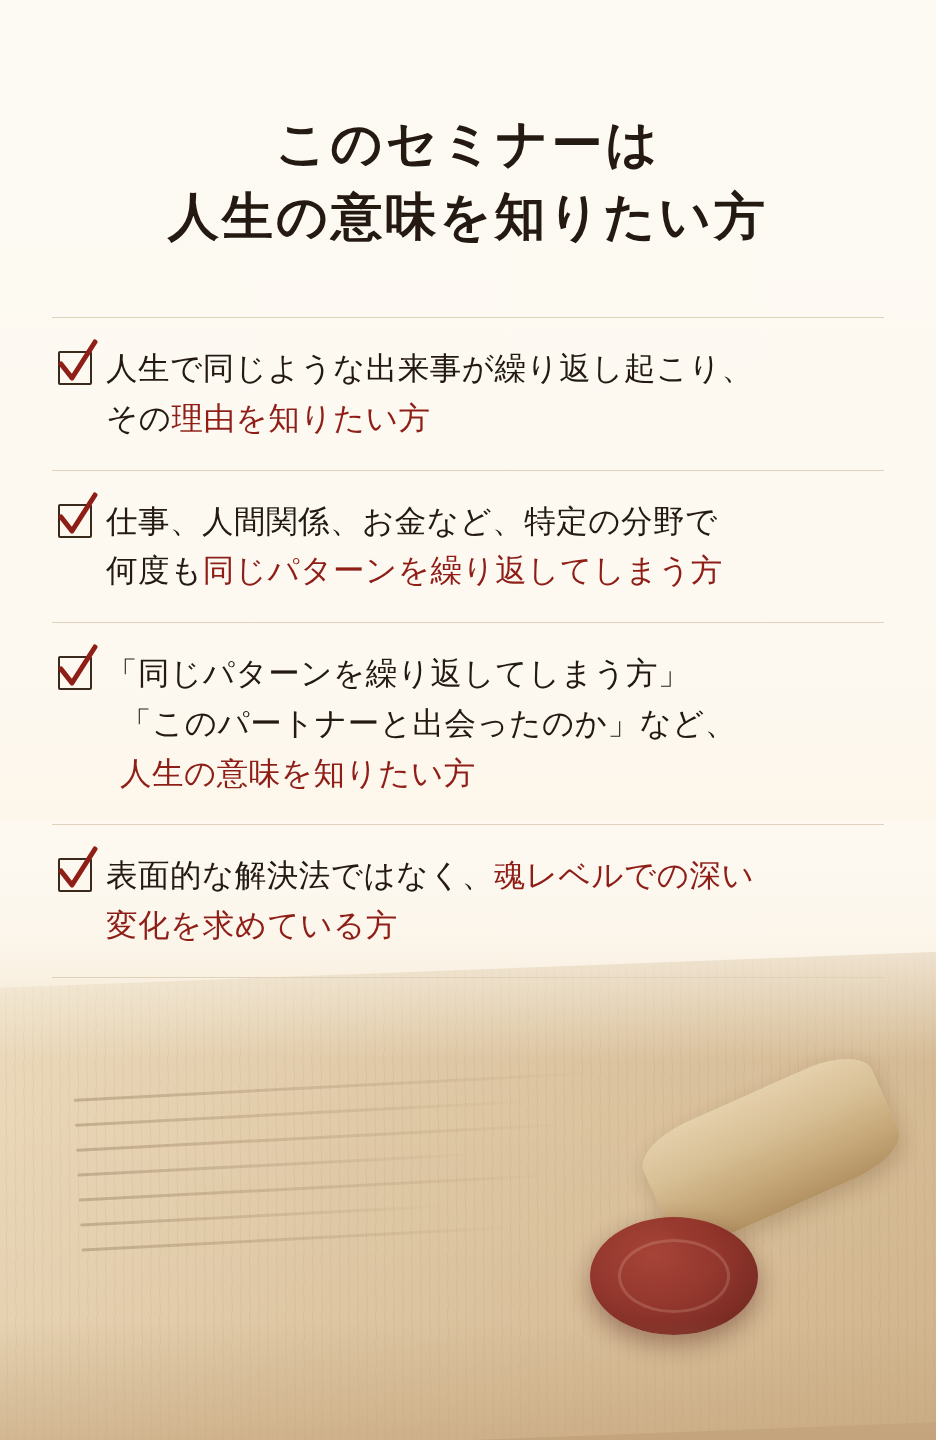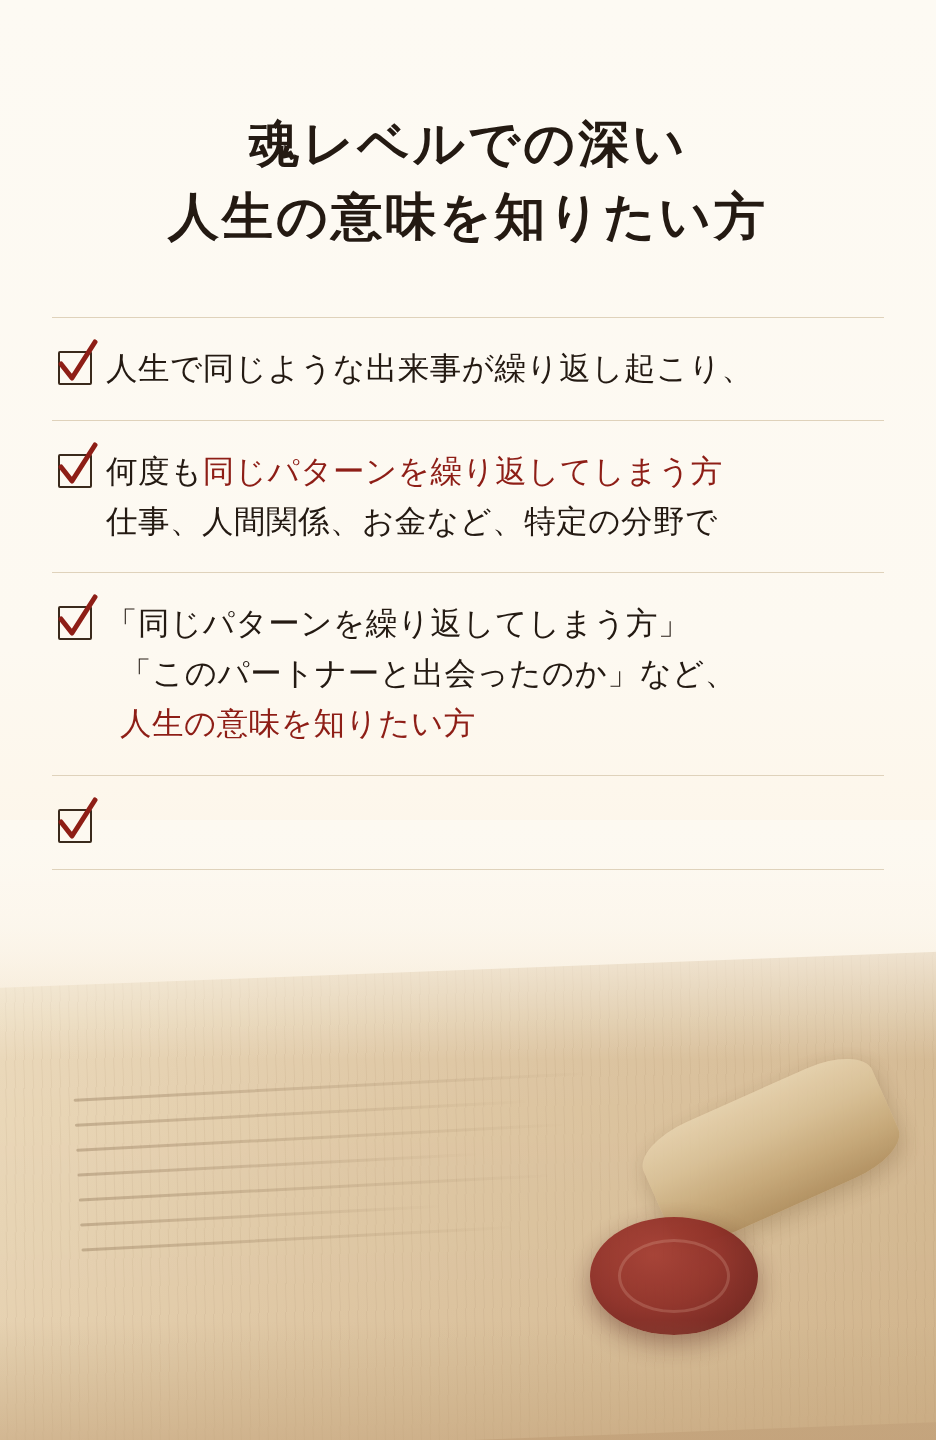--- a/index.html
+++ b/index.html
@@ -222,46 +222,47 @@
     </div>
     <div class="bd-scroll"></div>
     <div class="bd-seal"></div>
     <div class="bd-fade"></div>
     <div class="bd-bottomfade"></div>
   </div>
 
   <div class="content">
 
     <h1 class="title">
-      <span class="l1">魂レベルでの深い</span>
+      <span class="l1">このセミナーは</span>
       <span class="l2">人生の意味を知りたい方</span>
     </h1>
 
     <div class="list" id="recommend-list">
         <div class="item">
           <span class="check">
             <span class="box"></span>
             <svg viewBox="0 0 44 46">
               <path d="M6 24 L17 38 L40 2" fill="none" stroke="#8e1e16" stroke-width="5" stroke-linecap="round" stroke-linejoin="round"></path>
             </svg>
           </span>
           <div class="text">
             <span class="ln"><span>人生で同じような出来事が繰り返し起こり、</span></span>
-          </div>
-        </div>
-        <div class="item">
-          <span class="check">
-            <span class="box"></span>
-            <svg viewBox="0 0 44 46">
-              <path d="M6 24 L17 38 L40 2" fill="none" stroke="#8e1e16" stroke-width="5" stroke-linecap="round" stroke-linejoin="round"></path>
-            </svg>
-          </span>
-          <div class="text">
+            <span class="ln"><span>その</span><span class="em">理由を知りたい方</span></span>
+          </div>
+        </div>
+        <div class="item">
+          <span class="check">
+            <span class="box"></span>
+            <svg viewBox="0 0 44 46">
+              <path d="M6 24 L17 38 L40 2" fill="none" stroke="#8e1e16" stroke-width="5" stroke-linecap="round" stroke-linejoin="round"></path>
+            </svg>
+          </span>
+          <div class="text">
+            <span class="ln"><span> 仕事、人間関係、お金など、特定の分野で</span></span>
             <span class="ln"><span>何度も</span><span class="em">同じパターンを繰り返してしまう方</span></span>
-            <span class="ln"><span> 仕事、人間関係、お金など、特定の分野で</span></span>
           </div>
         </div>
         <div class="item">
           <span class="check">
             <span class="box"></span>
             <svg viewBox="0 0 44 46">
               <path d="M6 24 L17 38 L40 2" fill="none" stroke="#8e1e16" stroke-width="5" stroke-linecap="round" stroke-linejoin="round"></path>
             </svg>
           </span>
           <div class="text">
@@ -270,17 +271,21 @@
             <span class="ln ind"><span class="em">人生の意味を知りたい方</span></span>
           </div>
         </div>
         <div class="item">
           <span class="check">
             <span class="box"></span>
             <svg viewBox="0 0 44 46">
               <path d="M6 24 L17 38 L40 2" fill="none" stroke="#8e1e16" stroke-width="5" stroke-linecap="round" stroke-linejoin="round"></path>
             </svg>
           </span>
+          <div class="text">
+            <span class="ln"><span>表面的な解決法ではなく、</span><span class="em">魂レベルでの深い</span></span>
+            <span class="ln"><span class="em">変化を求めている方</span></span>
+          </div>
         </div>
       </div>
 
   </div>
 </div>
 
 </body></html>

